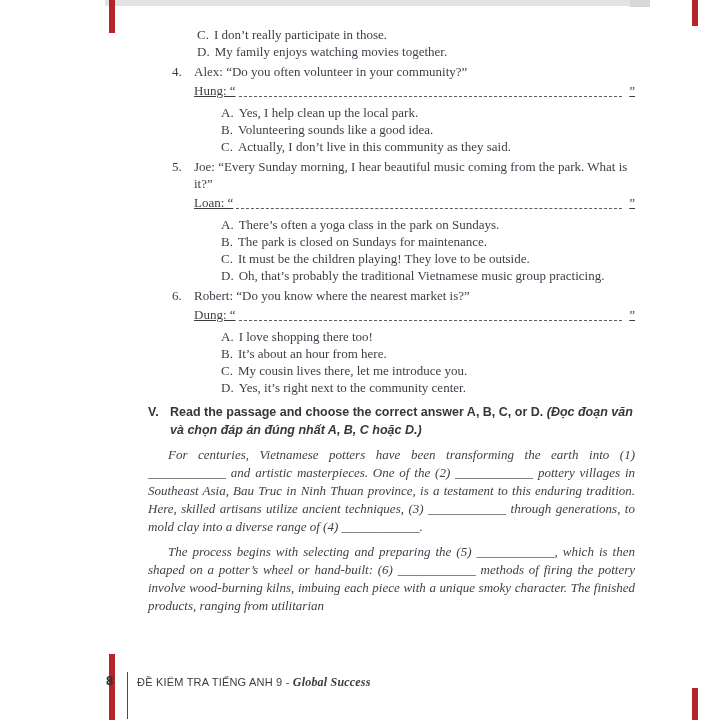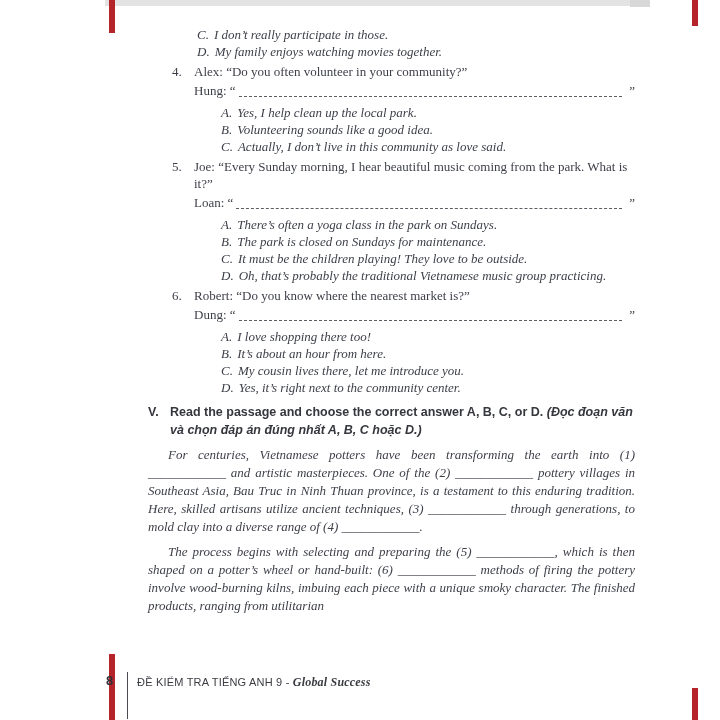--- a/index.html
+++ b/index.html
@@ -21,28 +21,29 @@
   .red-tl{left:109px;top:0;height:33px;}
   .red-bl{left:109px;top:654px;height:66px;}
   .red-tr{left:692px;top:0;height:26px;}
   .red-br{left:692px;top:688px;height:32px;}
 
   .content{
     position:absolute;left:148px;top:26px;width:487px;
     font-size:13px;line-height:17px;
   }
   .opt-block{margin-left:49px;text-align:justify;}
-  .opt{margin:0;font-style:italic;}
+  .opt{margin:0;}
   .opt .lbl{margin-right:5px;}
   .question{margin-left:24px;margin-top:3px;}
   .q-line{position:relative;padding-left:22px;}
   .q-num{position:absolute;left:0;top:0;}
   .resp-row{
     position:relative;padding-left:22px;display:flex;align-items:baseline;
     margin:2px 0 5px 0;
+    text-decoration:underline;
   }
   .resp-row .speaker{white-space:nowrap;}
   .blank-line{
     flex:1;border-bottom:1.4px dashed #5c5c63;height:11px;
     margin:0 7px 2px 3px;align-self:flex-end;
   }
   .section-heading{
     position:relative;padding-left:22px;margin-top:7px;
     font-family:"Liberation Sans", sans-serif;font-weight:bold;
     font-size:12.5px;line-height:18px;color:#35373d;text-align:left;
@@ -92,21 +93,21 @@
       <span>Alex: “Do you often volunteer in your community?”</span>
     </div>
     <div class="resp-row">
       <span class="speaker">Hung: “</span>
       <span class="blank-line"></span>
       <span>”</span>
     </div>
     <div class="opt-block">
       <div class="opt"><span class="lbl">A.</span><span>Yes, I help clean up the local park.</span></div>
       <div class="opt"><span class="lbl">B.</span><span>Volunteering sounds like a good idea.</span></div>
-      <div class="opt"><span class="lbl">C.</span><span>Actually, I don’t live in this community as love said.</span></div>
+      <div class="opt"><span class="lbl">C.</span><span>Actually, I don’t live in this community as they said.</span></div>
     </div>
   </div>
 
   <div class="question">
     <div class="q-line">
       <span class="q-num">5.</span>
       <span>Joe: “Every Sunday morning, I hear beautiful music coming from the park. What is it?”</span>
     </div>
     <div class="resp-row">
       <span class="speaker">Loan: “</span>

